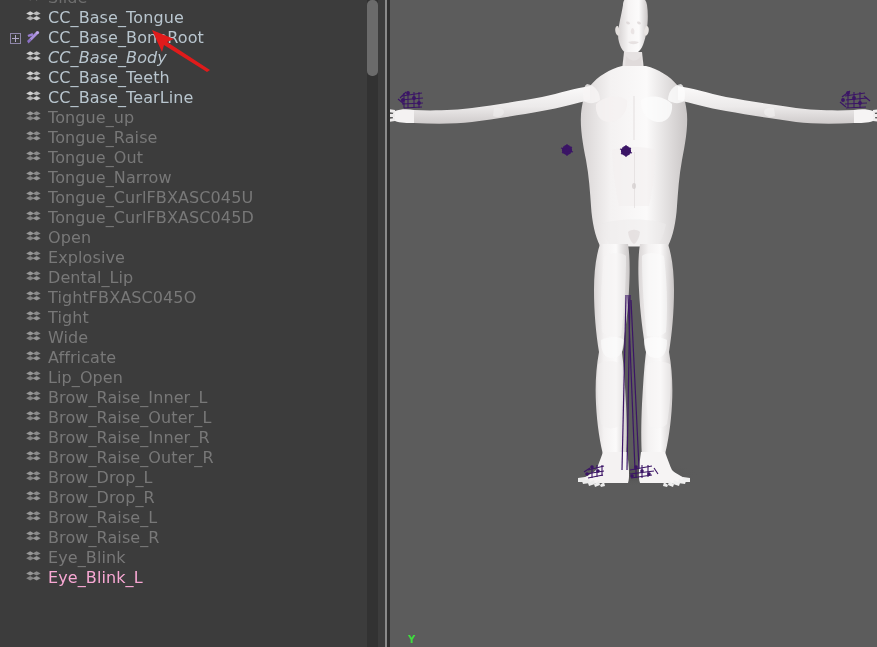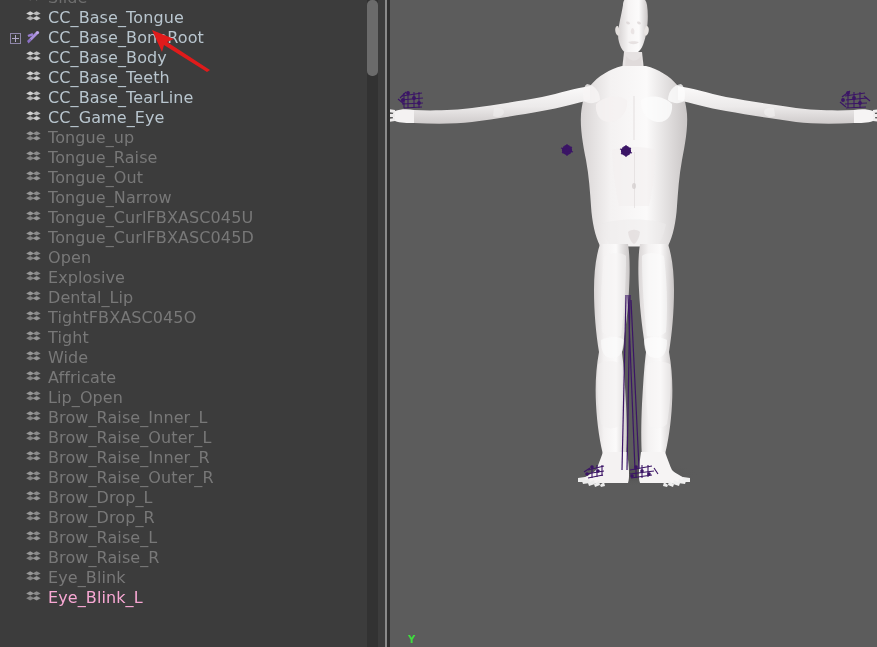--- a/index.html
+++ b/index.html
@@ -204,21 +204,21 @@
         <div class="tree-row active">
           <div class="expander-spacer"></div>
           <div class="icon-slot">
             <svg width="17" height="13" viewBox="0 0 17 13">
               <path d="M5.2 1.2 L9.2 3.4 L5.2 5.6 L1.2 3.4 Z" fill="#cfcfcf"></path>
               <path d="M11.6 1.2 L15.6 3.4 L11.6 5.6 L7.6 3.4 Z" fill="#b9b9b9"></path>
               <path d="M5.2 6.0 L9.2 8.2 L5.2 10.4 L1.2 8.2 Z" fill="#b0b0b0"></path>
               <path d="M11.6 6.0 L15.6 8.2 L11.6 10.4 L7.6 8.2 Z" fill="#cacaca"></path>
             </svg>
           </div>
-          <span class="row-label" style="color: rgb(185, 198, 207);">CC_Base_Body</span>
+          <span class="row-label" style="color: rgb(185, 198, 207); font-style: italic;">CC_Base_Body</span>
         </div>
         <div class="tree-row active">
           <div class="expander-spacer"></div>
           <div class="icon-slot">
             <svg width="17" height="13" viewBox="0 0 17 13">
               <path d="M5.2 1.2 L9.2 3.4 L5.2 5.6 L1.2 3.4 Z" fill="#cfcfcf"></path>
               <path d="M11.6 1.2 L15.6 3.4 L11.6 5.6 L7.6 3.4 Z" fill="#b9b9b9"></path>
               <path d="M5.2 6.0 L9.2 8.2 L5.2 10.4 L1.2 8.2 Z" fill="#b0b0b0"></path>
               <path d="M11.6 6.0 L15.6 8.2 L11.6 10.4 L7.6 8.2 Z" fill="#cacaca"></path>
             </svg>
@@ -229,32 +229,20 @@
           <div class="expander-spacer"></div>
           <div class="icon-slot">
             <svg width="17" height="13" viewBox="0 0 17 13">
               <path d="M5.2 1.2 L9.2 3.4 L5.2 5.6 L1.2 3.4 Z" fill="#cfcfcf"></path>
               <path d="M11.6 1.2 L15.6 3.4 L11.6 5.6 L7.6 3.4 Z" fill="#b9b9b9"></path>
               <path d="M5.2 6.0 L9.2 8.2 L5.2 10.4 L1.2 8.2 Z" fill="#b0b0b0"></path>
               <path d="M11.6 6.0 L15.6 8.2 L11.6 10.4 L7.6 8.2 Z" fill="#cacaca"></path>
             </svg>
           </div>
           <span class="row-label" style="color: rgb(185, 198, 207);">CC_Base_TearLine</span>
-        </div>
-        <div class="tree-row active">
-          <div class="expander-spacer"></div>
-          <div class="icon-slot">
-            <svg width="17" height="13" viewBox="0 0 17 13">
-              <path d="M5.2 1.2 L9.2 3.4 L5.2 5.6 L1.2 3.4 Z" fill="#cfcfcf"></path>
-              <path d="M11.6 1.2 L15.6 3.4 L11.6 5.6 L7.6 3.4 Z" fill="#b9b9b9"></path>
-              <path d="M5.2 6.0 L9.2 8.2 L5.2 10.4 L1.2 8.2 Z" fill="#b0b0b0"></path>
-              <path d="M11.6 6.0 L15.6 8.2 L11.6 10.4 L7.6 8.2 Z" fill="#cacaca"></path>
-            </svg>
-          </div>
-          <span class="row-label" style="color: rgb(185, 198, 207);">CC_Game_Eye</span>
         </div>
         <div class="tree-row dim">
           <div class="expander-spacer"></div>
           <div class="icon-slot" style="opacity: 0.62;">
             <svg width="17" height="13" viewBox="0 0 17 13">
               <path d="M5.2 1.2 L9.2 3.4 L5.2 5.6 L1.2 3.4 Z" fill="#cfcfcf"></path>
               <path d="M11.6 1.2 L15.6 3.4 L11.6 5.6 L7.6 3.4 Z" fill="#b9b9b9"></path>
               <path d="M5.2 6.0 L9.2 8.2 L5.2 10.4 L1.2 8.2 Z" fill="#b0b0b0"></path>
               <path d="M11.6 6.0 L15.6 8.2 L11.6 10.4 L7.6 8.2 Z" fill="#cacaca"></path>
             </svg>

